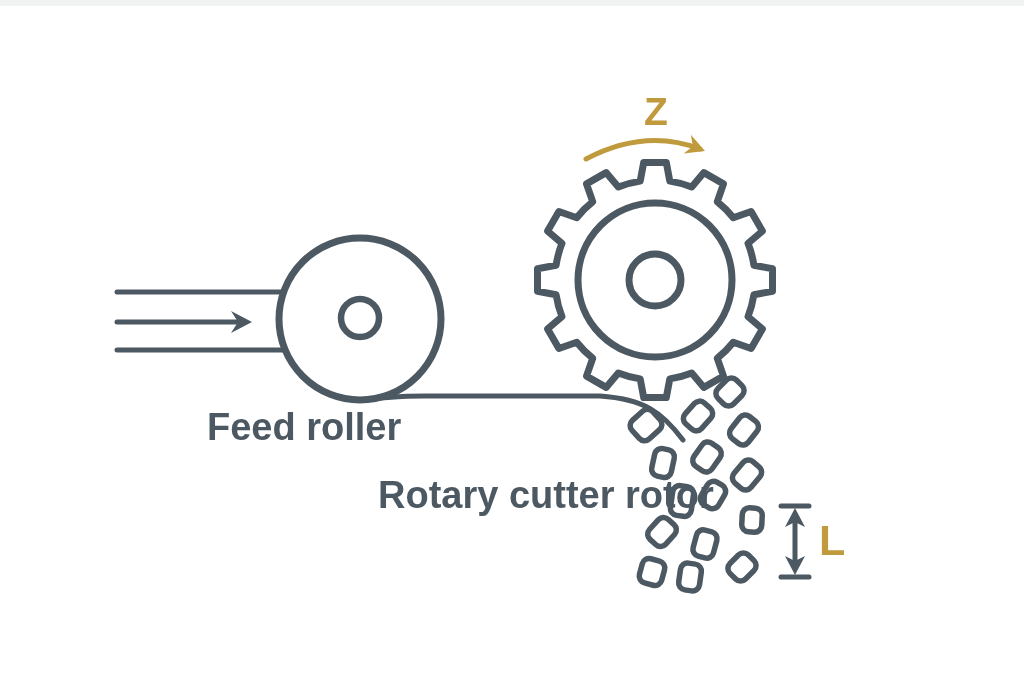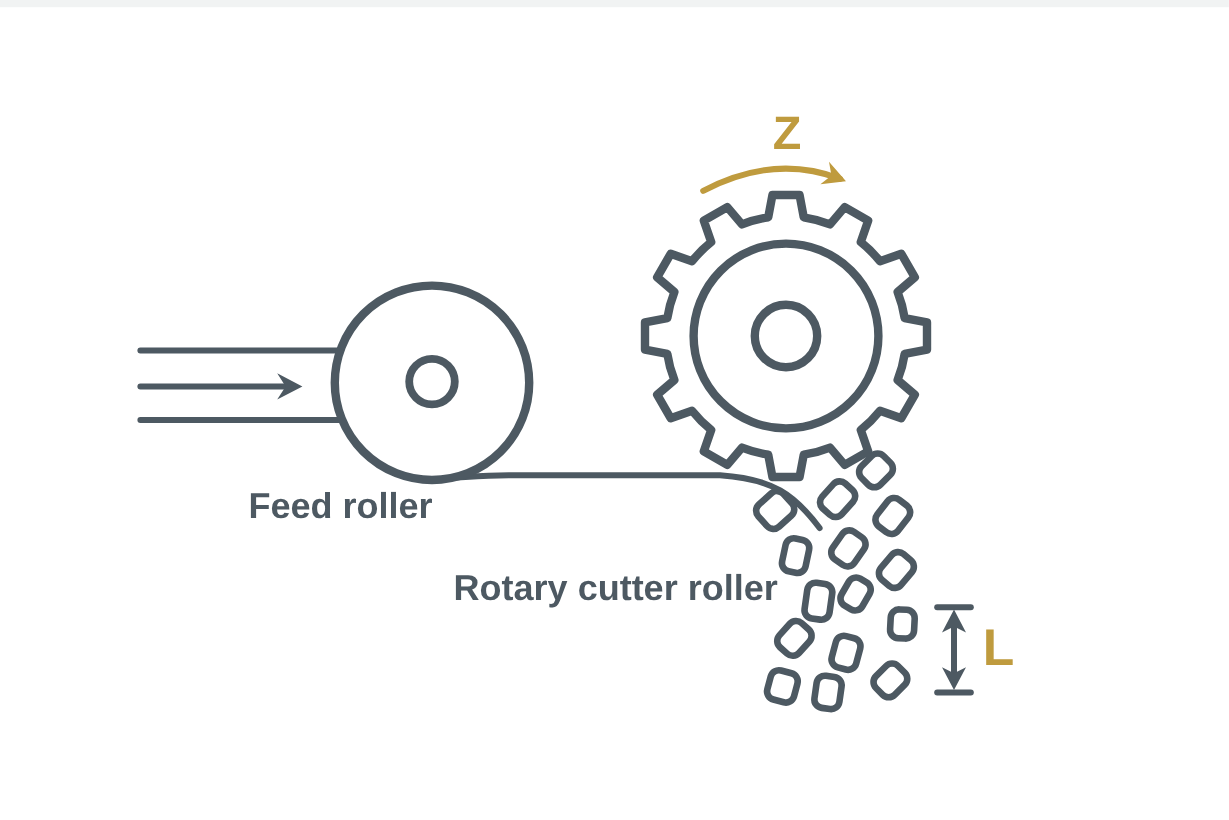--- a/index.html
+++ b/index.html
@@ -9,21 +9,21 @@
   }
   .stage{position:absolute;inset:0;width:1024px;height:683px;}
   .top-strip{position:absolute;left:0;top:0;width:1024px;height:6px;background:#f1f3f3;}
   svg{position:absolute;left:0;top:0;}
   .slate-stroke{stroke:var(--stroke);fill:none;stroke-linecap:round;stroke-linejoin:round;}
   .white-fill{fill:#ffffff;}
   .slate-fill{fill:var(--stroke);stroke:none;}
   .accent-stroke{stroke:var(--accent);fill:none;stroke-linecap:round;stroke-linejoin:round;}
   .accent-fill{fill:var(--accent);stroke:none;}
   .label{
-    position:absolute;color:var(--stroke);font-weight:700;font-size:30px;
+    position:absolute;color:var(--stroke);font-weight:700;font-size:38px;
     letter-spacing:0px;white-space:nowrap;
   }
   .symbol{
     position:absolute;color:var(--accent);font-weight:700;white-space:nowrap;
   }
   .symbol-z{left:644px;top:90px;font-size:39px;}
   .symbol-l{left:819px;top:516px;font-size:43px;}
   .label-feed{left:207px;top:406px;}
   .label-rotor{left:378px;top:474px;}
 </style>
@@ -81,16 +81,16 @@
       <path class="slate-fill" d="M 795 575 L 785 556 L 795 561 L 805 556 Z"></path>
     </g>
 
     <g>
       <path class="accent-stroke" stroke-width="5" d="M 586 159 Q 645 128 700 149"></path>
       <path id="rotation-dart" class="accent-fill" d="M 0 0 L -19 -10 L -13 0 L -19 10 Z" transform="translate(705 151) rotate(21)"></path>
     </g>
   </svg>
 
   <div class="label label-feed">Feed roller</div>
-  <div class="label label-rotor">Rotary cutter roller</div>
+  <div class="label label-rotor">Rotary cutter rotor</div>
   <div class="symbol symbol-z">Z</div>
   <div class="symbol symbol-l">L</div>
 </div>
 
 </body></html>

